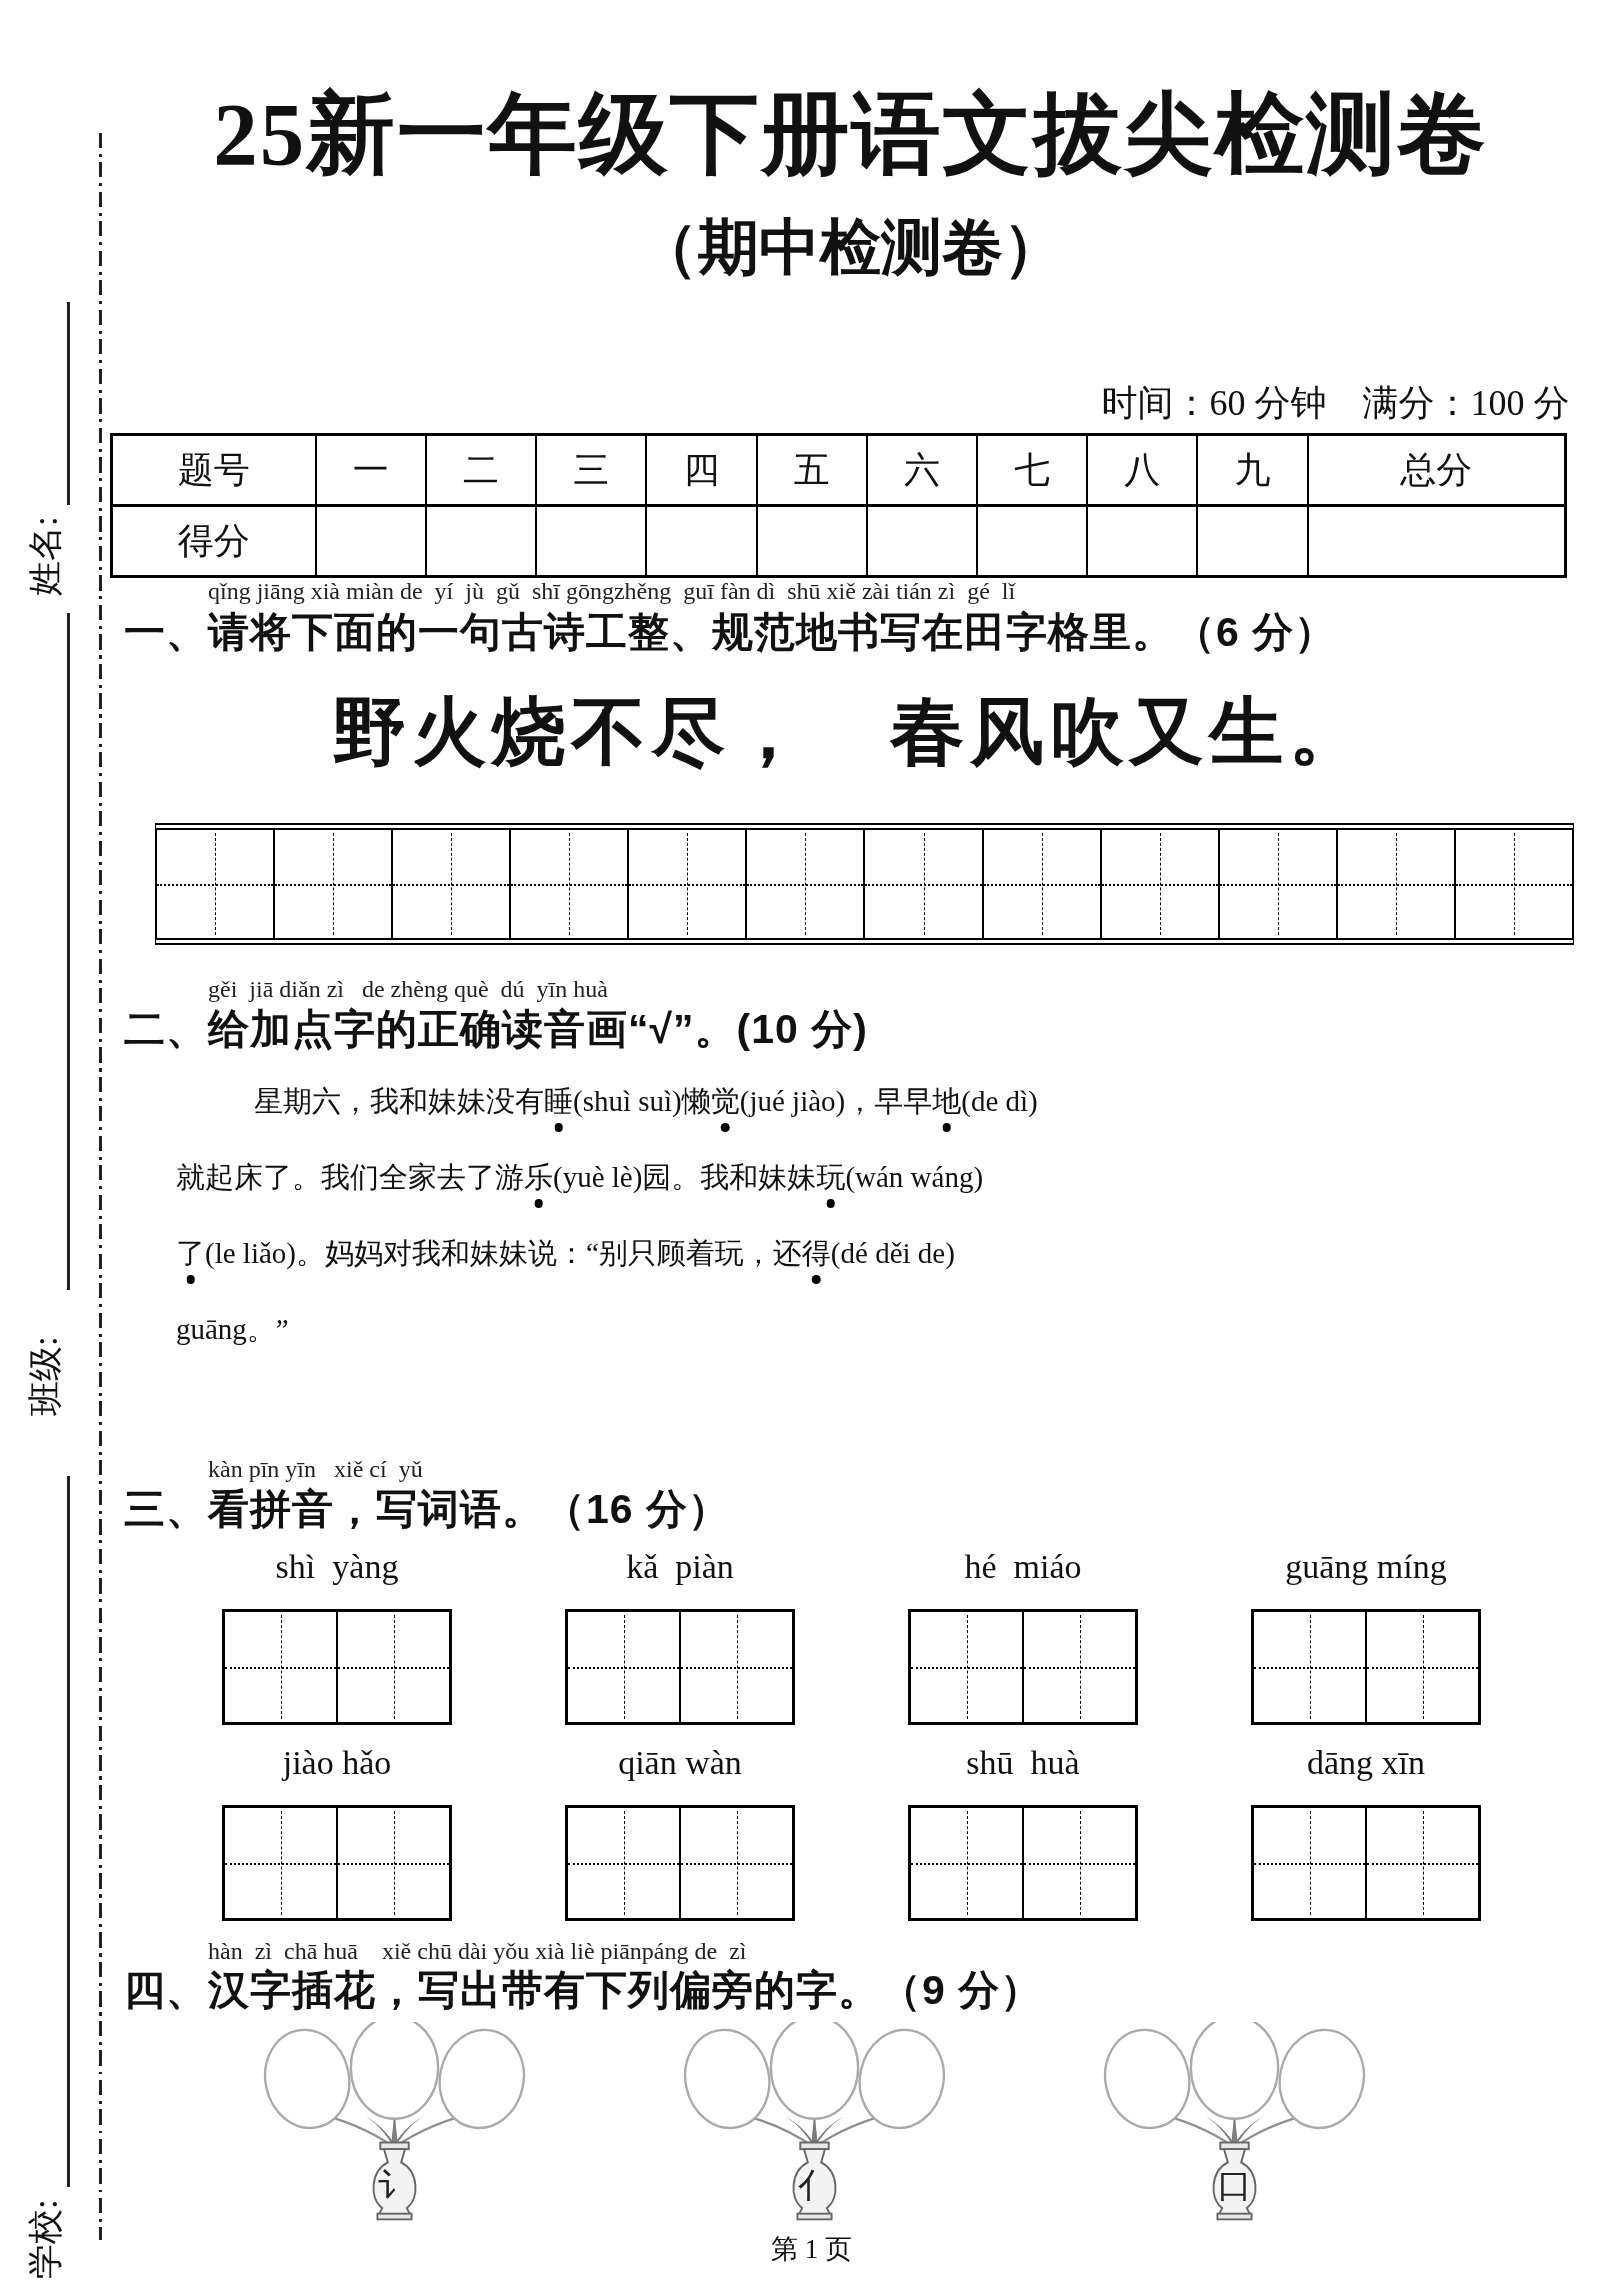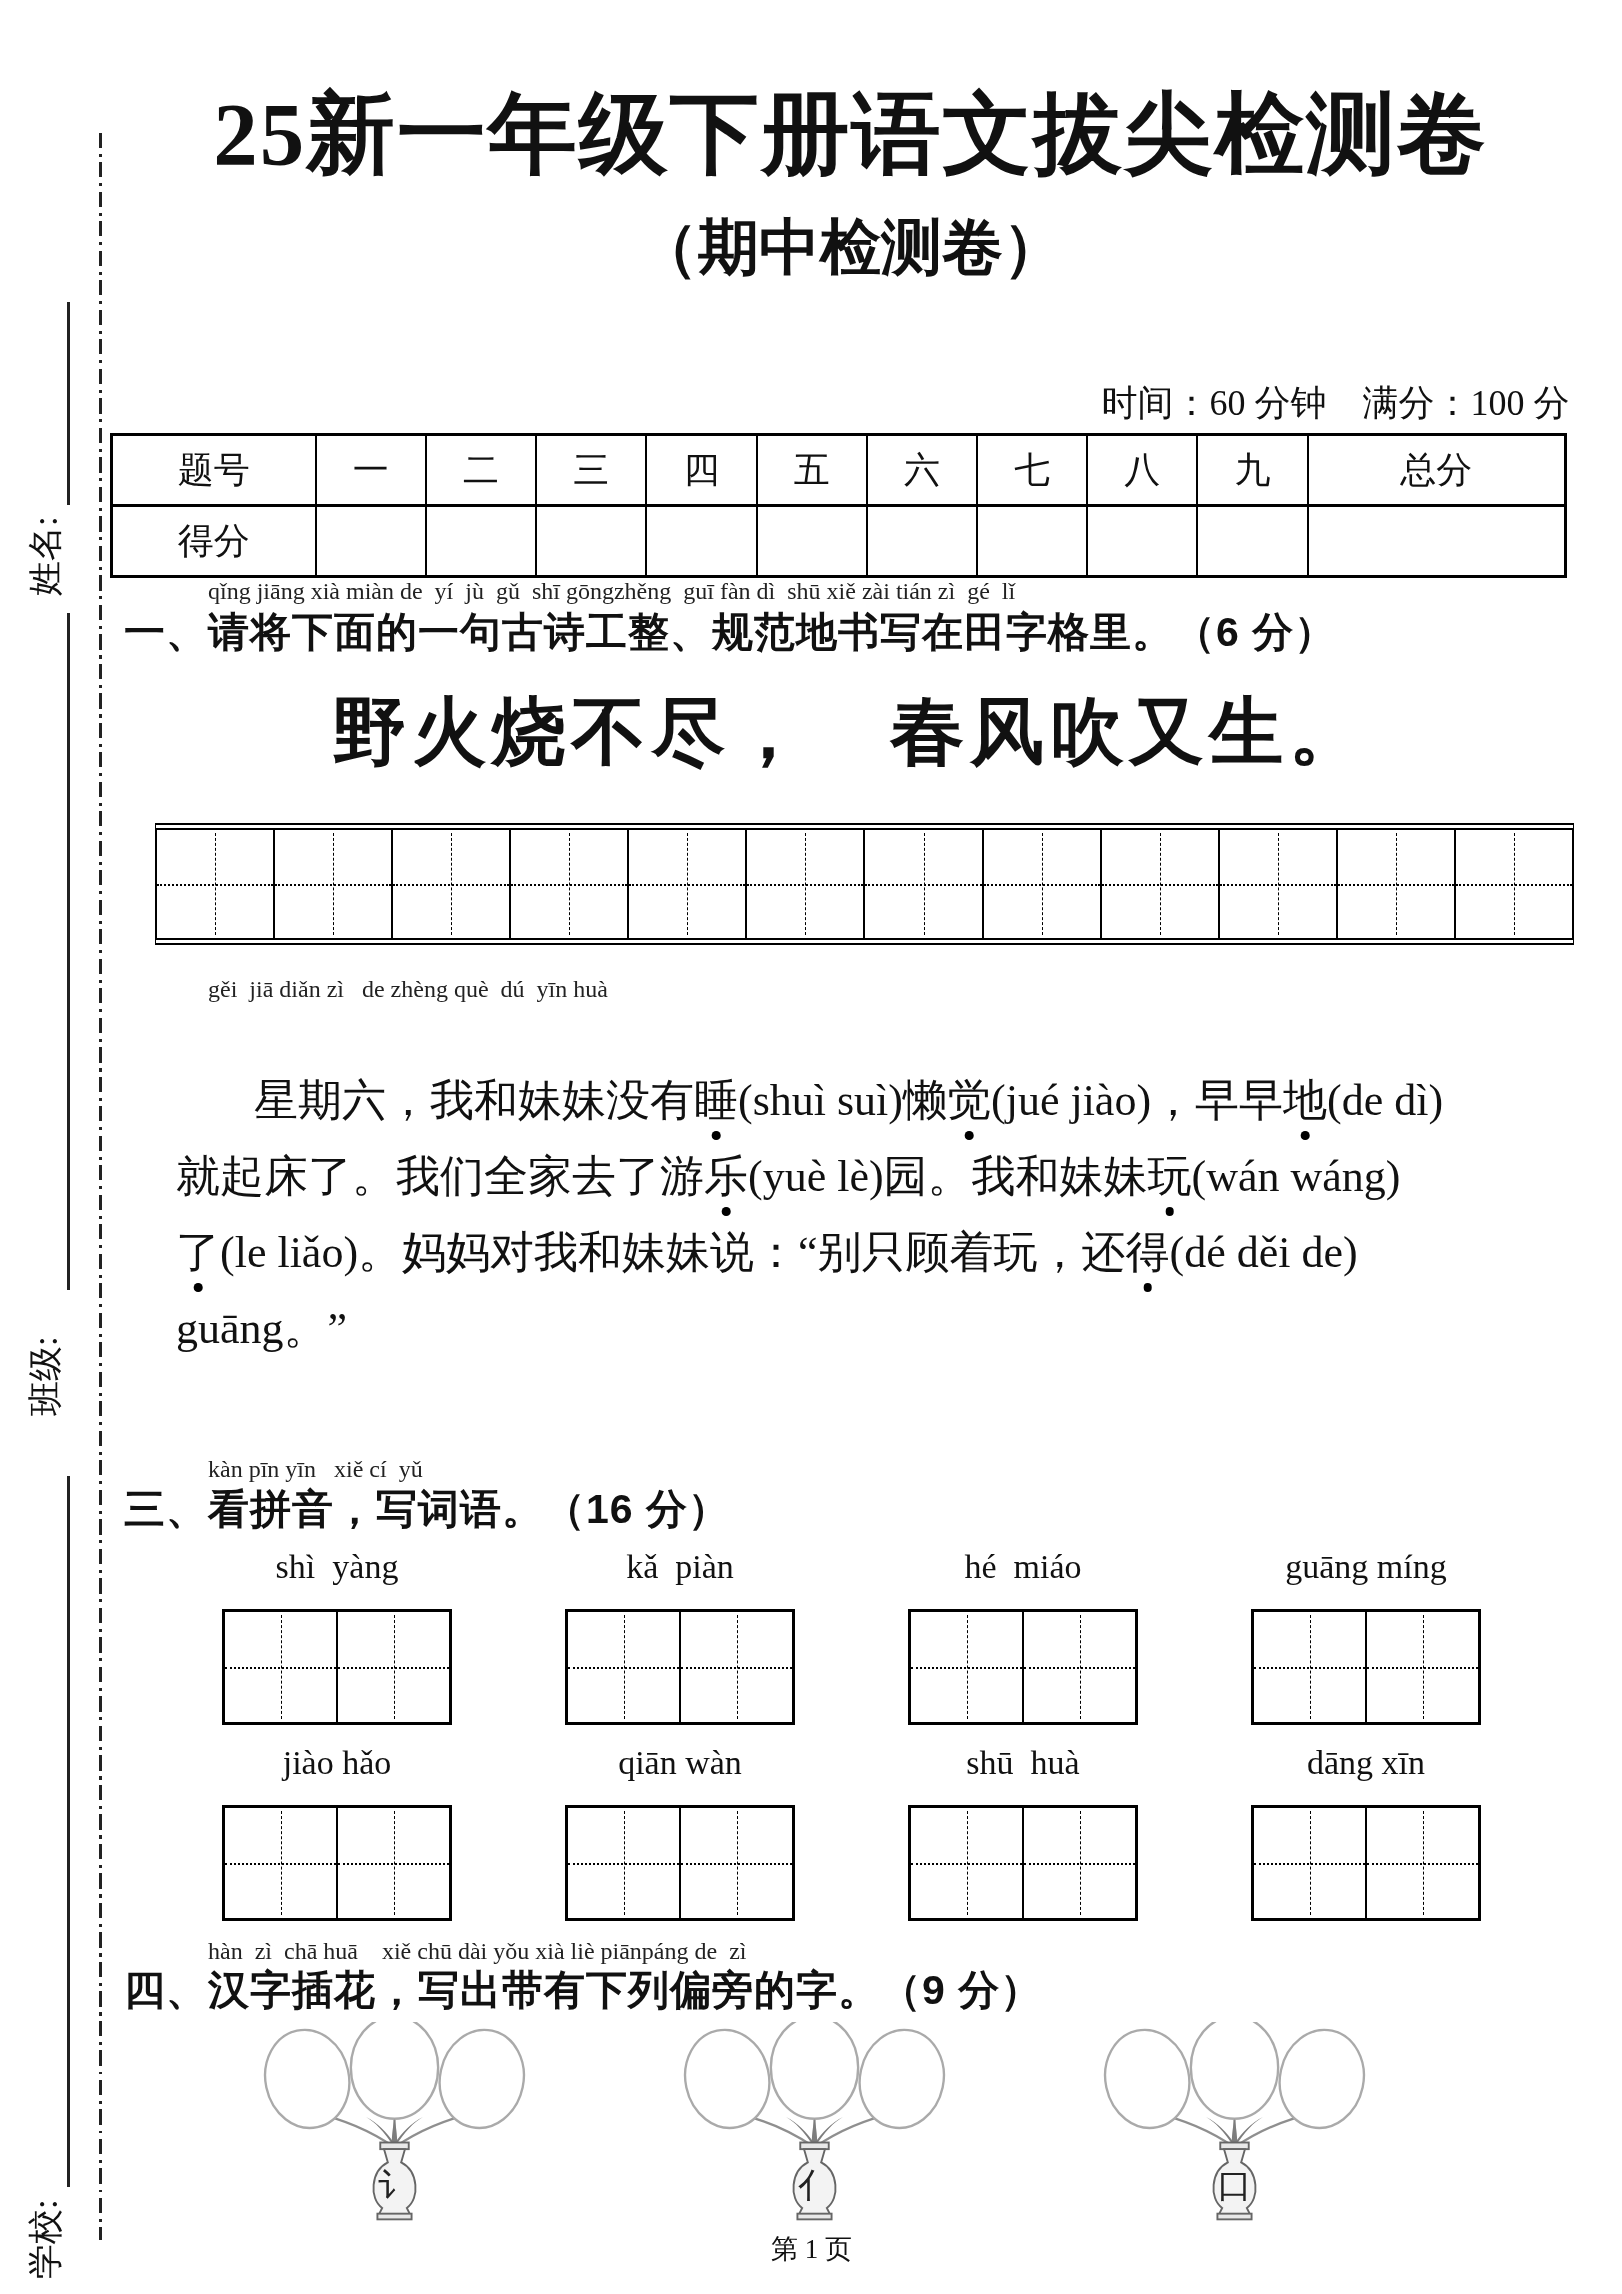--- a/index.html
+++ b/index.html
@@ -93,21 +93,21 @@
   }
   .tzcell-row::after {
     content:''; position:absolute; left:0; right:0; top:50%;
     border-top:2.9px dotted #000;
   }
 
   
   .paragraph { position:absolute; top:1063px; left:52px; width:1401px; }
   .para-line {
     height:76px; line-height:76px; white-space:nowrap;
-    font-size:44px; font-family:"Liberation Serif", serif;
+    font-size:29px; font-family:"Liberation Serif", serif;
   }
   .para-line.indent { padding-left:78px; }
   .dotchar { position:relative; }
   .dotchar::after {
     content:''; position:absolute; left:50%; bottom:-15px;
     transform:translateX(-50%);
     width:8.6px; height:8.6px; border-radius:50%; background:#000;
   }
 
   
@@ -209,20 +209,21 @@
         <div class="tzcell-row"></div>
         <div class="tzcell-row"></div>
         <div class="tzcell-row"></div>
         <div class="tzcell-row"></div>
         <div class="tzcell-row"></div>
         <div class="tzcell-row"></div>
         <div class="tzcell-row"></div>
       </div>
 
     <div class="sec-pinyin s2p">gěi  jiā diǎn zì   de zhèng què  dú  yīn huà</div>
+    <div class="sec-heading s2h">二、给加点字的正确读音画“√”。(10 分)</div>
     <div class="paragraph">
         <div class="para-line indent"><span>星期六，我和妹妹没有</span><span class="dotchar">睡</span><span>(shuì suì)懒</span><span class="dotchar">觉</span><span>(jué jiào)，早早</span><span class="dotchar">地</span><span>(de dì)</span></div>
         <div class="para-line"><span>就起床了。我们全家去了游</span><span class="dotchar">乐</span><span>(yuè lè)园。我和妹妹</span><span class="dotchar">玩</span><span>(wán wáng)</span></div>
         <div class="para-line"><span class="dotchar">了</span><span>(le liǎo)。妈妈对我和妹妹说：“别只顾着玩，还</span><span class="dotchar">得</span><span>(dé děi de)</span></div>
         <div class="para-line"><span>guāng。”</span></div>
       </div>
 
     <div class="sec-pinyin s3p">kàn pīn yīn   xiě cí  yǔ</div>
     <div class="sec-heading s3h">三、看拼音，写词语。（16 分）</div>
     <div class="word-row r1">

